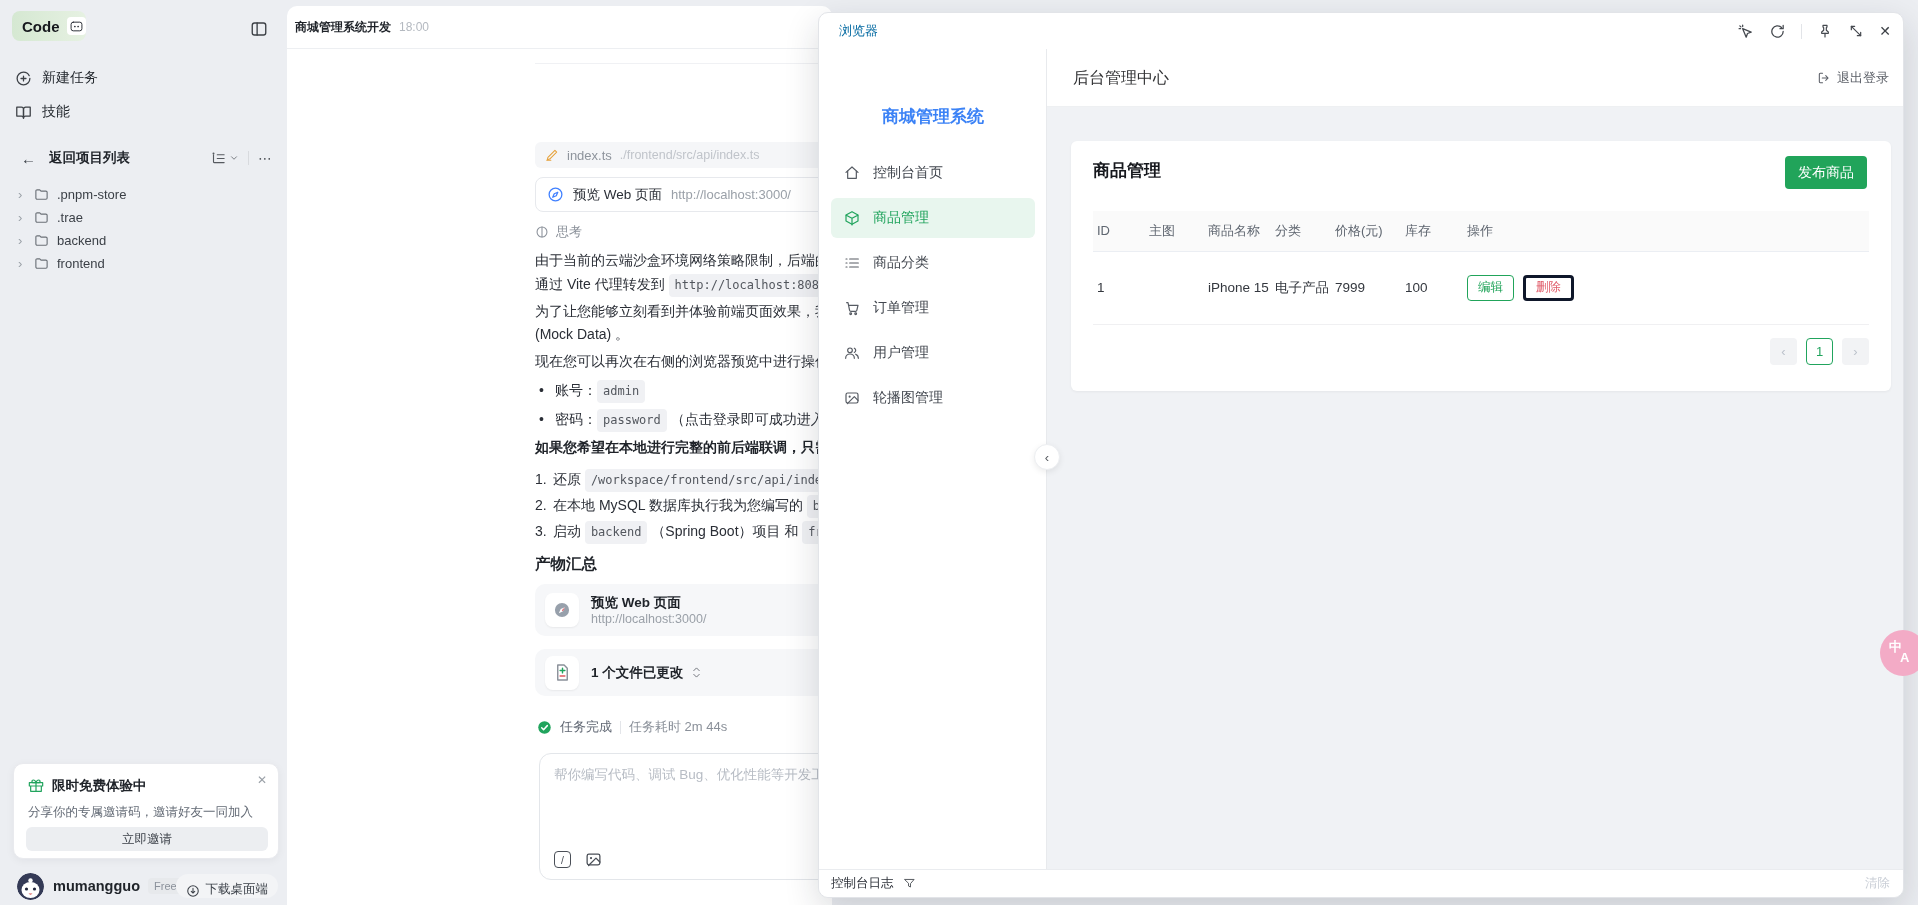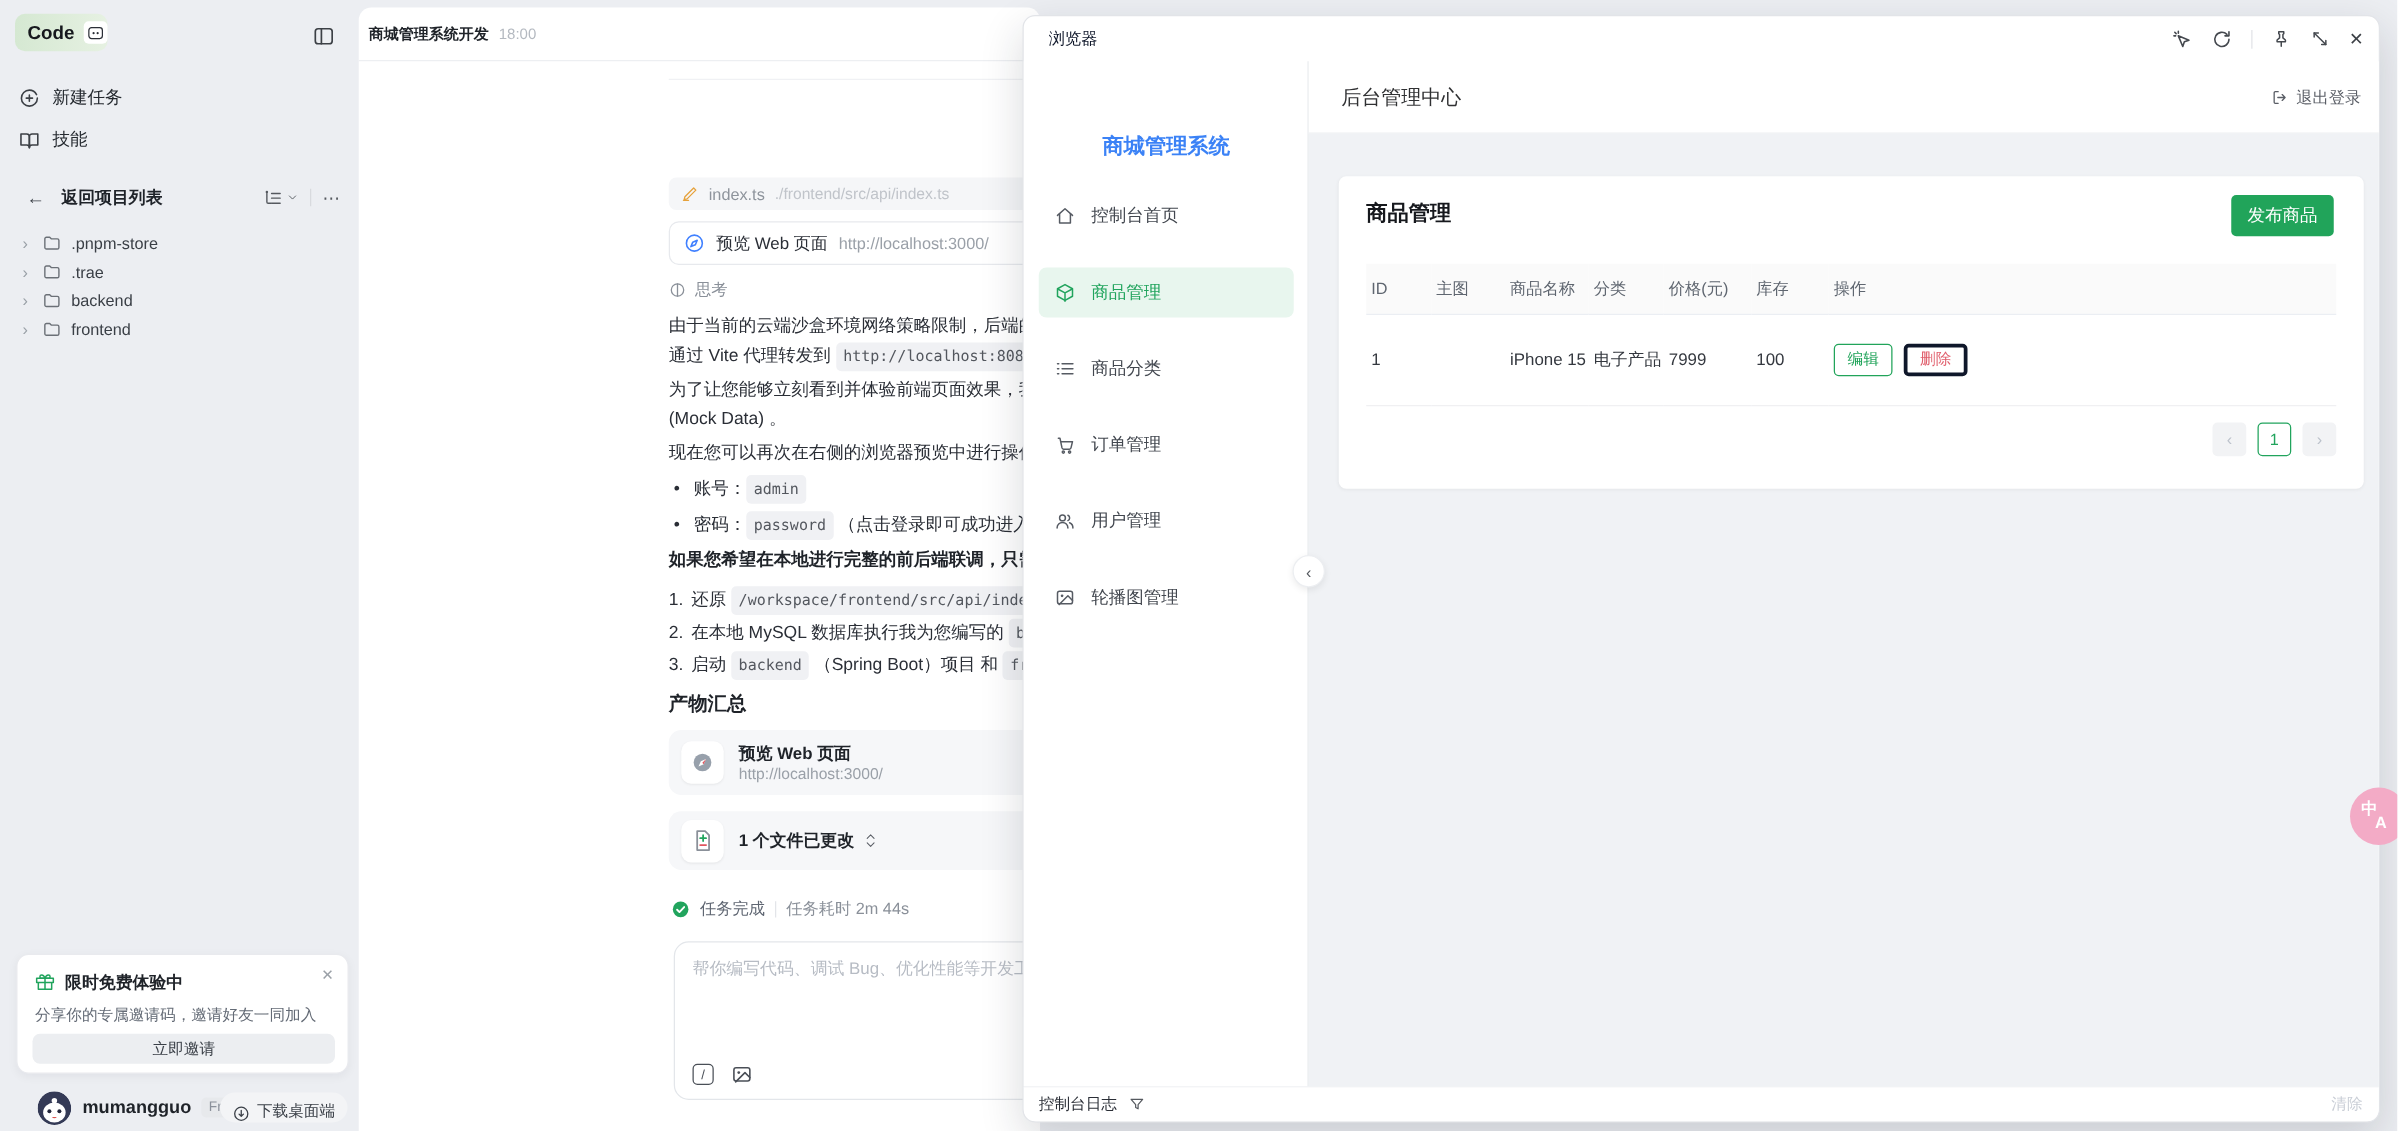--- a/index.html
+++ b/index.html
@@ -26,21 +26,21 @@
   .tree-row { left:0; width:287px; height:22px; display:flex; align-items:center; cursor:pointer; }
   .tree-chev { margin-left:18px; color:#9aa0a7; font-size:13px; width:10px; }
   .tree-row svg { margin-left:6px; color:#6b7077; }
   .tree-label { margin-left:8px; font-size:13px; color:#3a3f46; }
   .promo-card { left:13px; top:763px; width:266px; height:96px; background:#fff; border:1px solid #e9eaee; border-radius:10px; box-shadow:0 2px 8px rgba(20,25,40,.05); }
   .promo-head { position:absolute; left:14px; top:13px; display:flex; align-items:center; gap:8px; }
   .promo-title { font-size:13.5px; font-weight:bold; color:#1f2329; }
   .promo-close { position:absolute; right:11px; top:9px; font-size:12px; color:#9aa0a7; cursor:pointer; }
   .promo-desc { position:absolute; left:14px; top:40px; font-size:12.5px; color:#646b76; white-space:nowrap; }
   .promo-cta { position:absolute; left:12px; top:63px; width:242px; height:24px; background:#eceef1; border-radius:6px; display:flex; align-items:center; justify-content:center; font-size:12.5px; font-weight:500; color:#3b4048; cursor:pointer; }
-  .user-row { left:15px; top:871px; width:287px; height:30px; display:flex; align-items:center; }
+  .user-row { left:2px; top:871px; width:287px; height:30px; display:flex; align-items:center; }
   .avatar { margin-left:15px; width:27px; height:27px; border-radius:50%; overflow:hidden; cursor:pointer; }
   .user-name { margin-left:9px; font-size:14.5px; font-weight:bold; color:#1f2329; }
   .plan-badge { margin-left:8px; background:#e7e9ec; color:#8b919b; font-size:11px; padding:2px 6px; border-radius:4px; }
   .dl-pill { position:absolute; right:9px; top:874px; height:24px; padding:0 10px; background:#f3f4f6; border-radius:12px; display:flex; align-items:flex-end; gap:6px; font-size:12.5px; color:#3b4048; cursor:pointer; }
 
   
   #chat-panel { position:absolute; left:287px; top:6px; width:545px; height:899px; background:#fff; border-radius:10px 10px 0 0; z-index:1; }
   .chat-header { position:absolute; left:0; top:0; width:100%; height:43px; border-bottom:1px solid #edeff2; display:flex; align-items:center; }
   .chat-title { margin-left:8px; font-size:12px; font-weight:bold; color:#1f2329; white-space:nowrap; }
   .chat-time { margin-left:8px; font-size:12px; color:#b4b9c0; }
@@ -68,28 +68,28 @@
   .status-time { color:#8a9099; }
   .input-box { position:absolute; left:252px; top:747px; width:470px; height:127px; border:1px solid #e3e6ea; border-radius:12px; background:#fff; }
   .chat-input { position:absolute; left:14px; top:12px; width:430px; height:70px; border:none; outline:none; resize:none; font-family:inherit; font-size:13.5px; color:#2a2e36; background:transparent; }
   .chat-input::placeholder { color:#b7bcc4; }
   .input-tools { position:absolute; left:14px; bottom:11px; display:flex; align-items:center; gap:14px; color:#4a4f57; }
   .slash-btn { width:17px; height:17px; border:1.4px solid #4a4f57; border-radius:4px; display:flex; align-items:center; justify-content:center; font-size:10.5px; cursor:pointer; }
 
   
   #browser-window { position:absolute; left:818px; top:12px; width:1086px; height:886px; background:#fff; border:1px solid #e2e4e8; border-radius:10px; box-shadow:0 12px 34px rgba(25,30,45,.16); z-index:5; }
   .bw-titlebar { position:absolute; left:0; top:0; width:100%; height:36px; display:flex; align-items:center; }
-  .bw-title { margin-left:20px; font-size:13px; font-weight:500; color:#0f172a; }
+  .bw-title { margin-left:20px; font-size:13px; font-weight:500; color:#0369a1; }
   .bw-actions { position:absolute; right:12px; top:0; height:36px; display:flex; align-items:center; gap:15px; color:#45494f; }
   .bw-actions .vdiv { width:1px; height:15px; background:#e2e4e8; }
   .bw-actions > span { cursor:pointer; display:flex; align-items:center; }
   .bw-close { font-size:14px; color:#3c4046; }
   .web-sidebar { position:absolute; left:0; top:36px; width:228px; bottom:28px; background:#fff; border-right:1px solid #e8eaed; }
   .brand { position:absolute; left:0; top:56px; width:228px; text-align:center; font-size:17px; font-weight:bold; color:#3b82f6; }
-  .wmenu { position:absolute; left:12px; top:104px; width:204px; display:flex; flex-direction:column; gap:21px; }
+  .wmenu { position:absolute; left:12px; top:104px; width:204px; display:flex; flex-direction:column; gap:5px; }
   .wmenu-item { height:40px; border-radius:6px; display:flex; align-items:center; gap:13px; padding-left:13px; font-size:14px; color:#42474f; cursor:pointer; }
   .wmenu-item svg { color:#565b63; }
   .wmenu-item.active { background:#e8f6ee; color:#21a45d; }
   .wmenu-item.active svg { color:#21a45d; }
   .collapse-handle { position:absolute; left:215px; top:431px; width:26px; height:26px; background:#fff; border:1px solid #eceef1; border-radius:50%; box-shadow:0 2px 6px rgba(0,0,0,.08); display:flex; align-items:center; justify-content:center; font-size:13px; color:#55595f; cursor:pointer; z-index:2; }
   .web-main-header { position:absolute; left:228px; top:36px; right:0; height:58px; background:#fff; border-bottom:1px solid #eef0f2; }
   .wm-title { position:absolute; left:26px; top:0; height:58px; display:flex; align-items:center; font-size:16px; color:#303133; }
   .logout { position:absolute; right:14px; top:0; height:58px; display:flex; align-items:center; gap:6px; font-size:13px; color:#5a5e66; cursor:pointer; }
   .web-content { position:absolute; left:228px; top:94px; right:0; bottom:28px; background:#f0f2f5; }
   .panel-card { position:absolute; left:24px; top:34px; width:820px; height:250px; background:#fff; border-radius:6px; box-shadow:0 1px 3px rgba(0,0,0,.05); }

